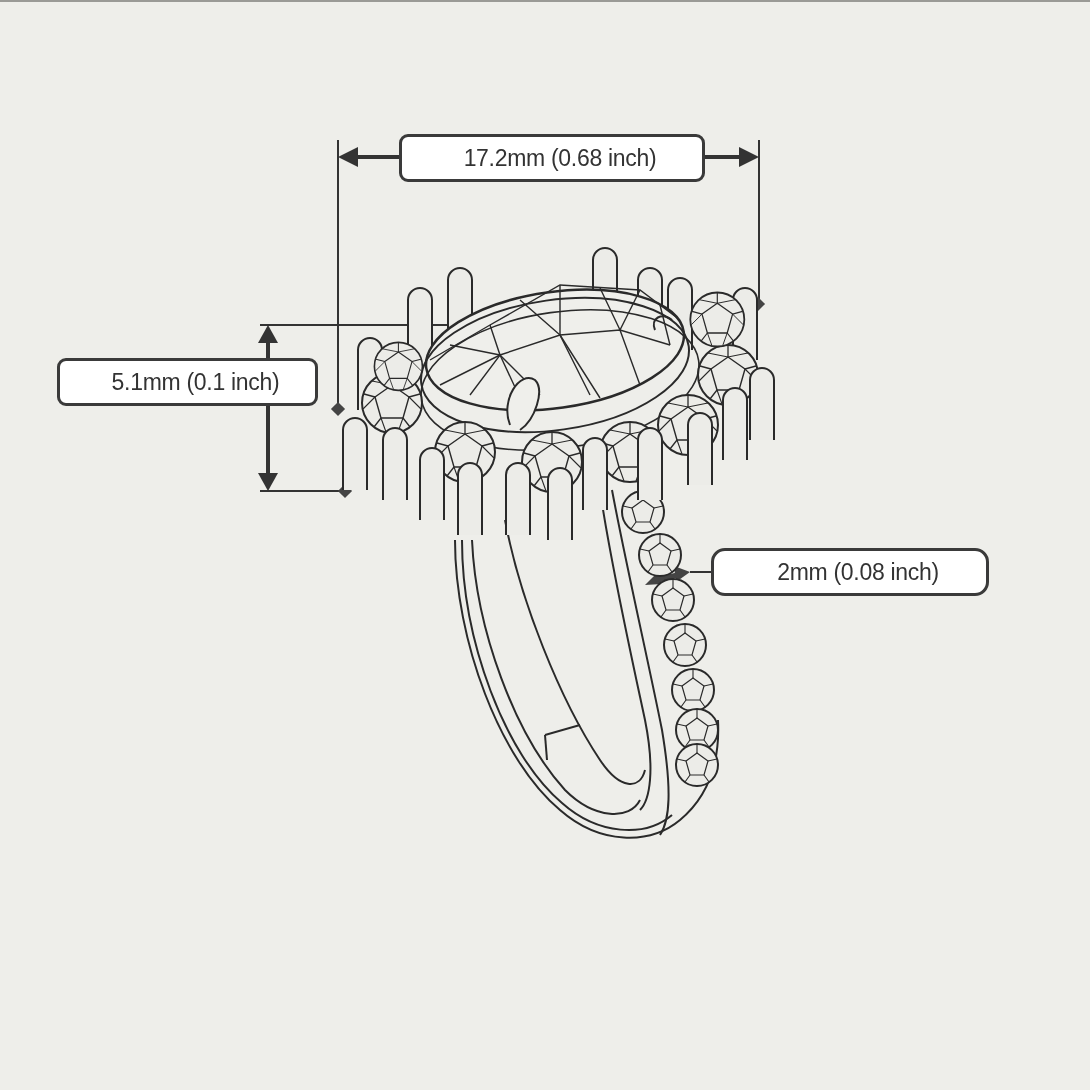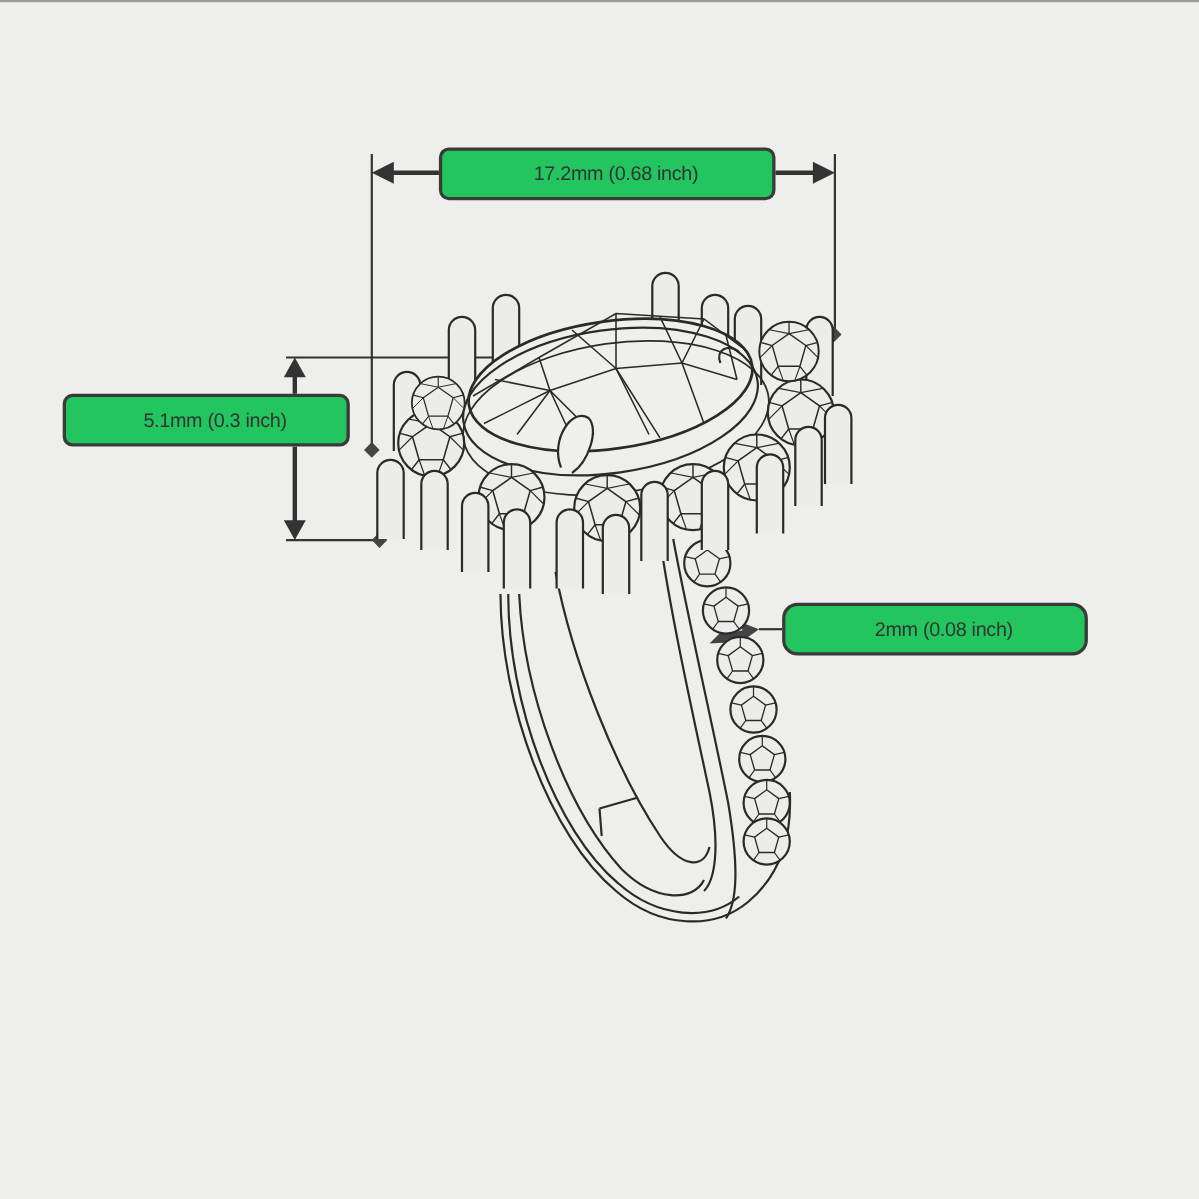--- a/index.html
+++ b/index.html
@@ -9,23 +9,23 @@
     font-family: "Liberation Sans", "DejaVu Sans", sans-serif;
     position: relative;
   }
   .topline { position: absolute; left: 0; top: 0; width: 1090px; height: 2px; background: #9a9a96; }
   .canvas { position: absolute; left: 0; top: 0; width: 1090px; height: 1090px; }
   .label {
     position: absolute;
     box-sizing: border-box;
     border: 3px solid #3a3a3a;
     border-radius: 9px;
-    background: #22c55e;
+    background: #ffffff;
     color: #333333;
-    font-size: 18px;
+    font-size: 23px;
     line-height: 1;
     display: flex; align-items: center; justify-content: center;
     white-space: nowrap;
     letter-spacing: -0.3px;
     padding-left: 16px;
   }
   #lbl-width { left: 399px; top: 134px; width: 306px; height: 48px; }
   #lbl-height { left: 57px; top: 358px; width: 261px; height: 48px; }
   #lbl-band { left: 711px; top: 548px; width: 278px; height: 48px; border-radius: 14px; }
 </style>
@@ -147,14 +147,14 @@
     <use href="#prong" x="560" y="540"></use>
     <use href="#prong" x="595" y="510"></use>
     <use href="#prong" x="650" y="500"></use>
     <use href="#prong" x="700" y="485"></use>
     <use href="#prong" x="735" y="460"></use>
     <use href="#prong" x="762" y="440"></use>
   </g>
 </svg>
 
 <div class="label" id="lbl-width">17.2mm (0.68 inch)</div>
-<div class="label" id="lbl-height">5.1mm (0.3 inch)</div>
+<div class="label" id="lbl-height">5.1mm (0.1 inch)</div>
 <div class="label" id="lbl-band">2mm (0.08 inch)</div>
 
 </body></html>

